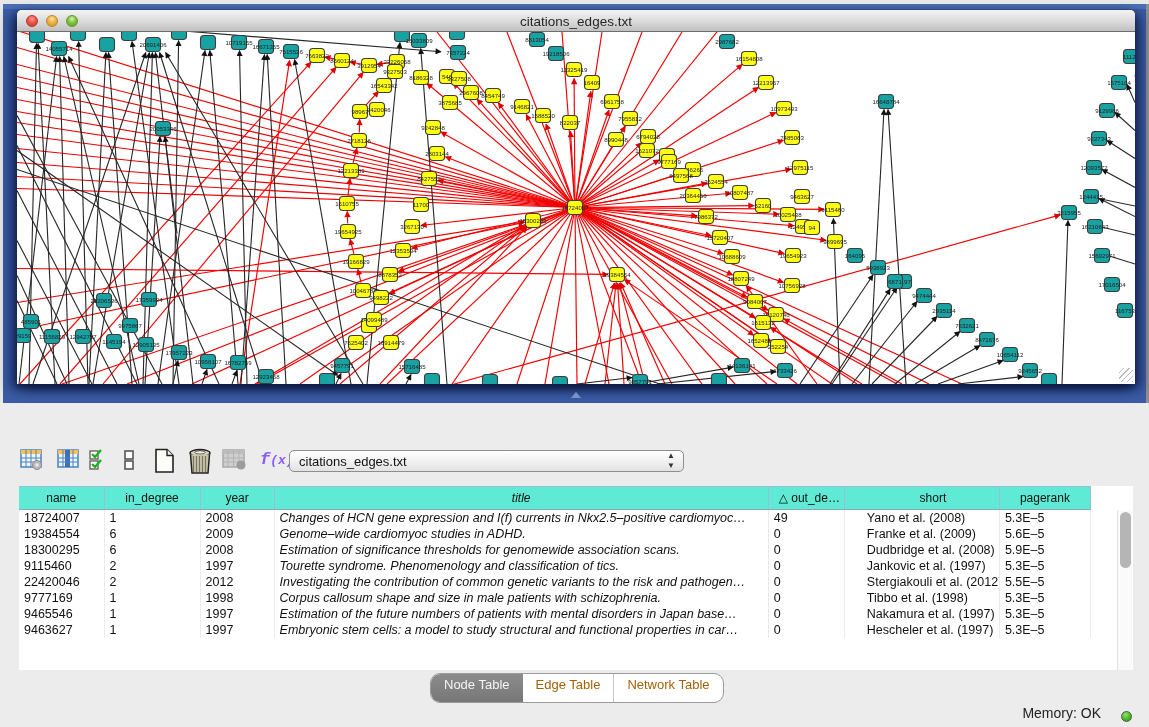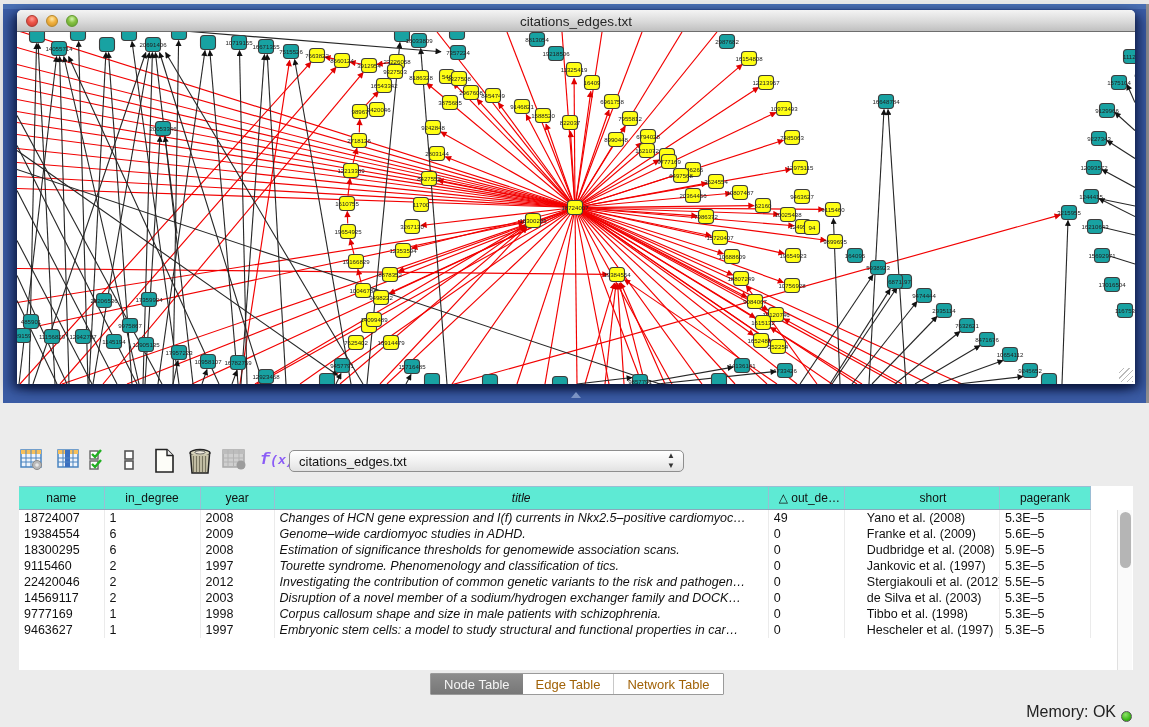--- a/index.html
+++ b/index.html
@@ -25,25 +25,25 @@
 .icon { position:absolute; top:17px; }
 #combo { position:absolute; left:289px; top:19px; width:395px; height:22px; border:1px solid #8e8e8e; border-radius:5px; background:linear-gradient(#ffffff,#efefef 60%,#e2e2e2); font-size:13px; color:#111; line-height:21px; padding-left:9px; }
 #combo .arrows { position:absolute; right:8px; top:0; font-size:8px; color:#333; line-height:10px; text-align:center; }
 #tablewrap { position:absolute; left:19px; top:83px; width:1114px; height:184px; background:#fff; overflow:hidden; }
 table { border-collapse:collapse; table-layout:fixed; width:1072px; font-size:12.5px; color:#111; }
 th { background:#5eead4; font-weight:normal; font-size:12px; height:23px; border-right:1px solid #9abdd4; border-bottom:1px solid #8aa8bc; border-top:1px solid #9abdd4; padding:0; }
 td { height:16px; padding:0 0 0 5px; white-space:nowrap; overflow:hidden; border-right:1px solid #ebebeb; }
 .c0 { width:85px; } .c1 { width:96px; } .c2 { width:74px; } .c3 { width:494px;font-style:italic; } .c4 { width:76px; } .c5 { width:155px; padding:0 0 0 22px; } .c6 { width:91px; }
 #vscroll { position:absolute; right:1px; top:24px; width:15px; height:160px; background:#fafafa; border-left:1px solid #e0e0e0; }
 #vthumb { position:absolute; left:2px; top:2px; width:11px; height:56px; border-radius:6px; background:#b5b5b5; }
-#tabs { position:absolute; left:430px; top:270px; height:22px; display:flex; border:1px solid #9a9a9a; border-radius:1px; overflow:hidden; background:#fff; }
+#tabs { position:absolute; left:430px; top:270px; height:30px; display:flex; border:1px solid #9a9a9a; border-radius:10px; overflow:hidden; background:#fff; }
 #tabs div { padding:0 13px; font-size:13px; line-height:21px; color:#a16207; }
 #tabs .sel { background:linear-gradient(#8c8c8c,#777); color:#f5f5f5; }
 #tabs .sep { padding:0; width:1px; background:#c8c8c8; }
-#mem { position:absolute; right:33px; bottom:6px; font-size:16px; color:#222; }
+#mem { position:absolute; right:48px; bottom:6px; font-size:14px; color:#222; }
 #memdot { position:absolute; right:17px; bottom:5px; width:11px; height:11px; border-radius:50%; background:radial-gradient(circle at 40% 30%, #8fe06a, #3cb918 60%, #2a9a0e); border:1px solid #555; }
 </style></head>
 <body>
 <div id="app">
   <div id="desktop">
       <div class="topglow"></div>
     </div>
   <div id="rightstrip"></div>
   <div id="win">
     <div id="titlebar">
@@ -895,35 +895,35 @@
 <tr>
               <td class="c0">22420046</td>
               <td class="c1">2</td>
               <td class="c2">2012</td>
               <td class="c3">Investigating the contribution of common genetic variants to the risk and pathogen…</td>
               <td class="c4">0</td>
               <td class="c5">Stergiakouli et al. (2012)</td>
               <td class="c6">5.5E–5</td>
             </tr>
 <tr>
-              <td class="c0">14569117</td>
-              <td class="c1">2</td>
-              <td class="c2">2003</td>
-              <td class="c3">Disruption of a novel member of a sodium/hydrogen exchanger family and DOCK…</td>
-              <td class="c4">0</td>
-              <td class="c5">de Silva et al. (2003)</td>
-              <td class="c6">5.3E–5</td>
-            </tr>
-<tr>
               <td class="c0">9777169</td>
               <td class="c1">1</td>
               <td class="c2">1998</td>
               <td class="c3">Corpus callosum shape and size in male patients with schizophrenia.</td>
               <td class="c4">0</td>
               <td class="c5">Tibbo et al. (1998)</td>
+              <td class="c6">5.3E–5</td>
+            </tr>
+<tr>
+              <td class="c0">9465546</td>
+              <td class="c1">1</td>
+              <td class="c2">1997</td>
+              <td class="c3">Estimation of the future numbers of patients with mental disorders in Japan base…</td>
+              <td class="c4">0</td>
+              <td class="c5">Nakamura et al. (1997)</td>
               <td class="c6">5.3E–5</td>
             </tr>
 <tr>
               <td class="c0">9463627</td>
               <td class="c1">1</td>
               <td class="c2">1997</td>
               <td class="c3">Embryonic stem cells: a model to study structural and functional properties in car…</td>
               <td class="c4">0</td>
               <td class="c5">Hescheler et al. (1997)</td>
               <td class="c6">5.3E–5</td>

